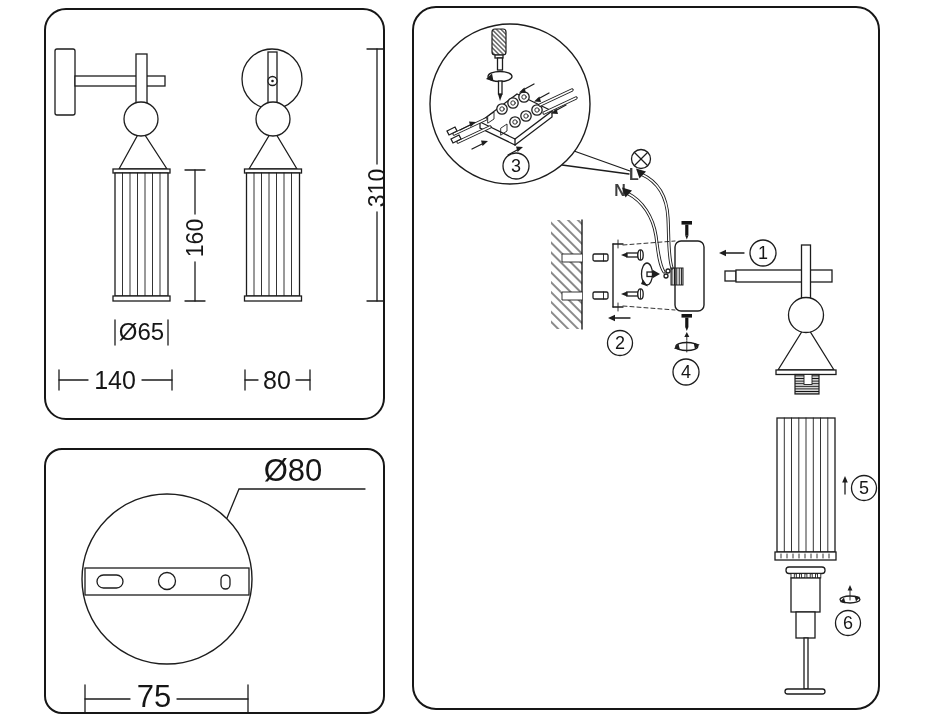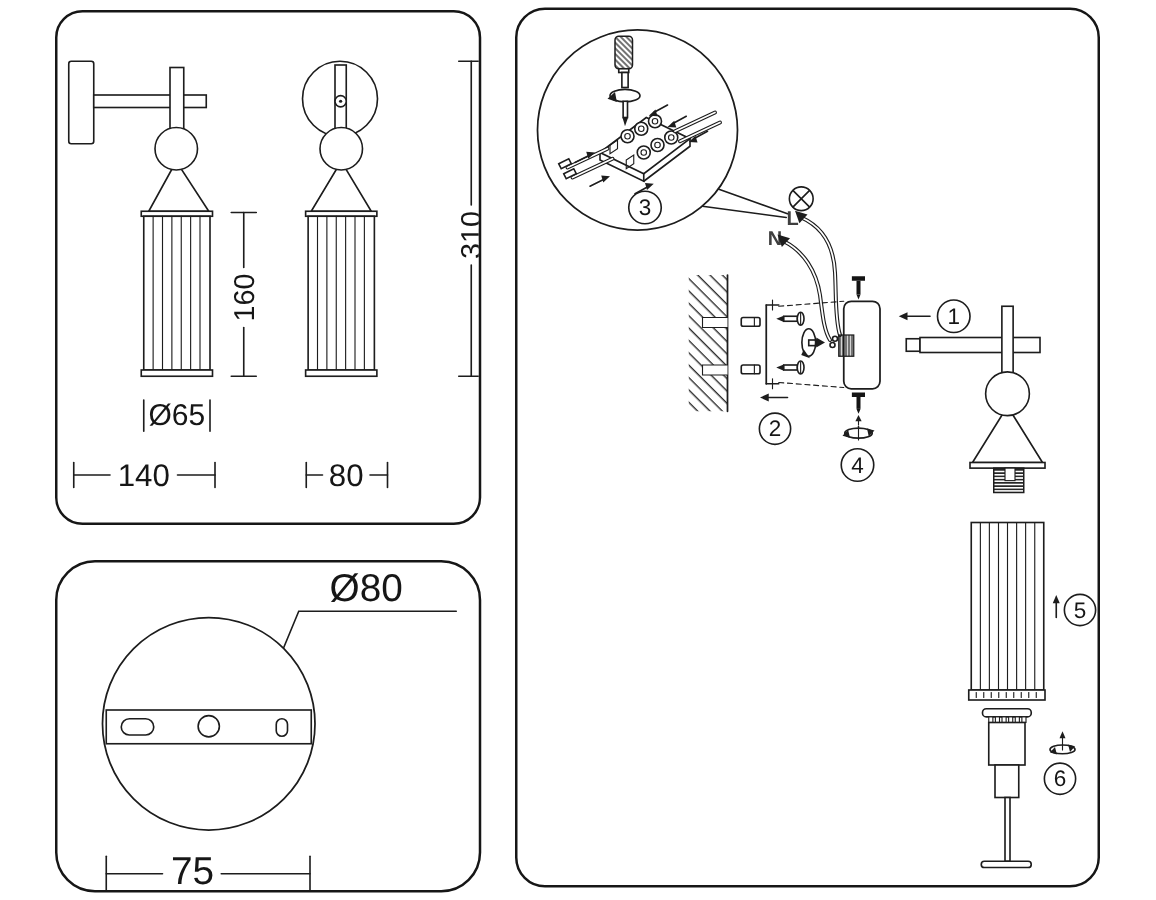--- a/index.html
+++ b/index.html
@@ -1,20 +1,20 @@
 <!DOCTYPE html>
 <html><head>
 <meta charset="utf-8">
 <style>
   html,body{margin:0;padding:0;background:#ffffff;}
   .canvas{position:relative;width:925px;height:720px;background:#ffffff;overflow:hidden;
           font-family:"Liberation Sans",sans-serif;}
   .panel{position:absolute;background:#ffffff;border:2px solid #161616;box-sizing:border-box;}
   #panel-views{left:44px;top:8px;width:341px;height:412px;border-radius:22px;}
-  #panel-base{left:44px;top:448px;width:341px;height:266px;border-radius:32px;}
+  #panel-base{left:44px;top:448px;width:341px;height:266px;border-radius:18px;}
   #panel-install{left:412px;top:6px;width:468px;height:704px;border-radius:24px;}
   svg{display:block;width:100%;height:100%;}
   svg text{font-family:"Liberation Sans",sans-serif;fill:#161616;}
   .s{stroke:#1d1d1d;stroke-width:1.3;fill:none;stroke-linecap:round;}
   .sf{stroke:#1d1d1d;stroke-width:1.3;fill:#ffffff;}
   .s14{stroke-width:1.4;}
   .fl{fill:#1d1d1d;stroke:none;}
   .blk{fill:#141414;stroke:none;}
   .wo{stroke:#1d1d1d;stroke-width:3.2;fill:none;stroke-linecap:round;}
   .wi{stroke:#ffffff;stroke-width:1.4;fill:none;stroke-linecap:round;}

